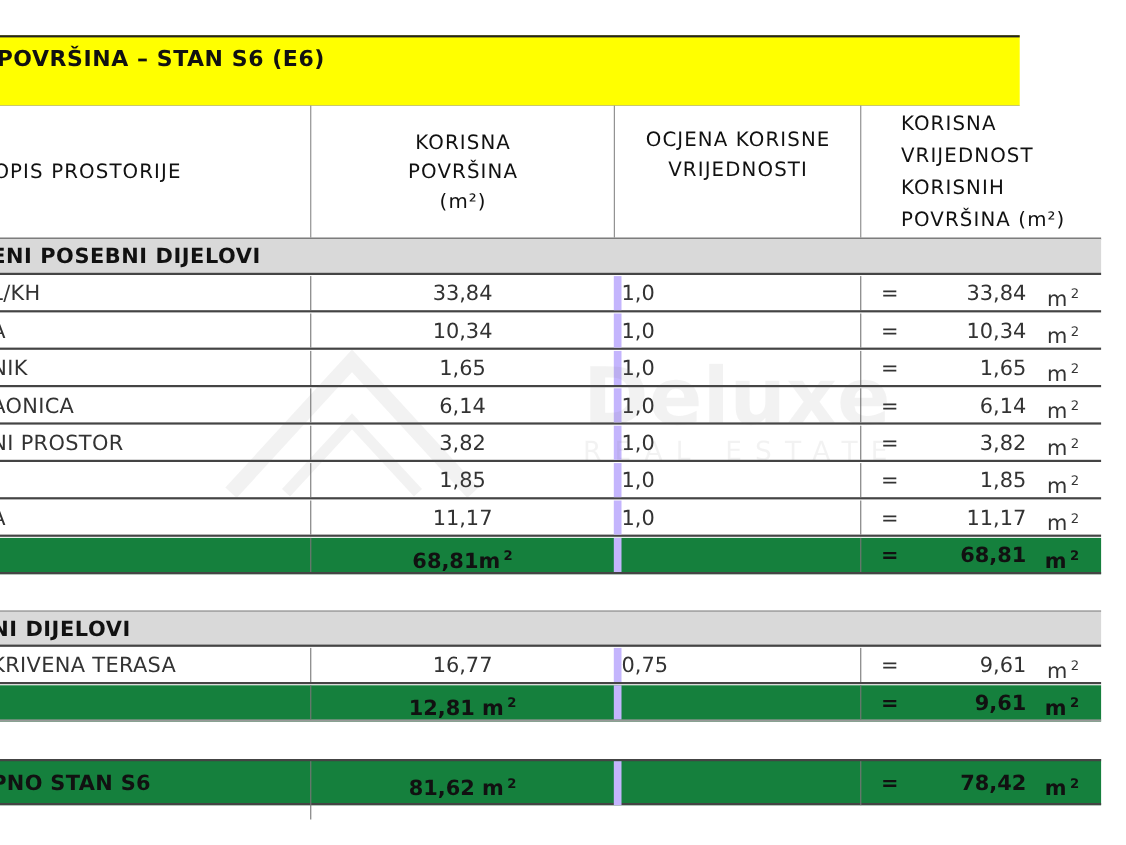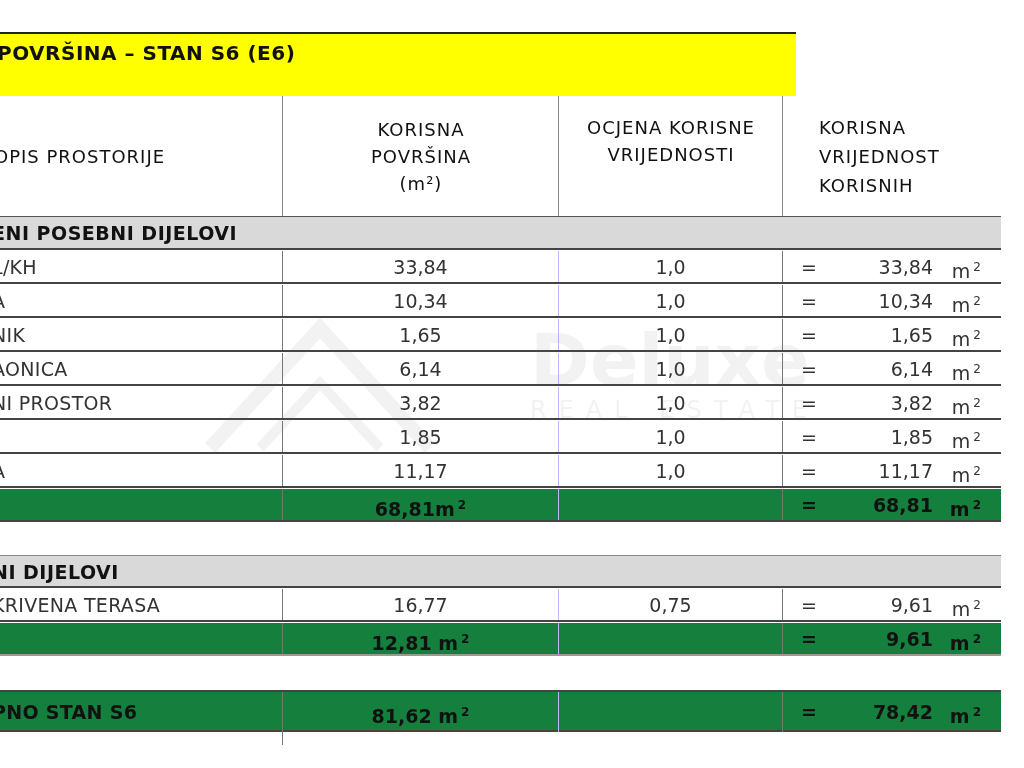--- a/index.html
+++ b/index.html
@@ -1,21 +1,21 @@
 <!DOCTYPE html>
 <html><head>
   <meta charset="utf-8">
   <style>
     html, body { margin: 0; padding: 0; background: #ffffff; }
     body {
       width: 1024px; height: 768px; position: relative; overflow: hidden;
       font-family: "DejaVu Sans", sans-serif; color: #111;
     }
     .title-bar {
-      position: absolute; left: 0; top: 32px; width: 796px; height: 62px;
+      position: absolute; left: 0; top: 32px; width: 927px; height: 62px;
       background: #ffff00; border-top: 2px solid #222; border-bottom: 2px solid #222;
     }
     .title-text {
       position: absolute; left: -3px; top: 7px; font-size: 20px; font-weight: bold;
       letter-spacing: 0.5px; color: #111; white-space: nowrap;
     }
     .header-row {
       position: absolute; left: 0; top: 96px; width: 1001px; height: 120px;
       background: #fff; border-bottom: 2px solid #555;
     }
@@ -37,21 +37,21 @@
     .row.section { background: #d9d9d9; }
     .row.sum { background: #15803d; }
     .cell {
       position: absolute; top: 0; height: 31px; line-height: 33px; font-size: 19px;
       color: #333; white-space: nowrap; box-sizing: border-box;
     }
     .cell.name { left: -8px; width: 290px; font-weight: normal; letter-spacing: 0.3px; }
     .row.section .cell.name { font-weight: bold; color: #111; letter-spacing: 0.5px; }
     .row.sum .cell.name, .row.total .cell.name { font-weight: bold; color: #111; }
     .cell.area { left: 282px; width: 276px; text-align: center; border-left: 1px solid #777; }
-    .cell.coef { left: 558px; width: 224px; text-align: center; border-left: 1px solid #c4b5fd; }
+    .cell.coef { left: 558px; width: 224px; text-align: left; border-left: 7px solid #c4b5fd; }
     .cell.val { left: 782px; width: 219px; border-left: 1px solid #777; }
     .cell.val .eq { position: absolute; left: 18px; }
     .cell.val .num { position: absolute; right: 68px; text-align: right; }
     .cell.val .unit { position: absolute; right: 20px; }
     .unit sup, .area sup { font-size: 12px; vertical-align: 7px; margin-left: 3px; }
     .bold { font-weight: bold; color: #111; }
 
     .watermark {
       position: absolute; left: 200px; top: 318px; width: 640px; height: 140px;
       pointer-events: none; opacity: 0.08;
@@ -81,20 +81,21 @@
     <div class="lines" style="margin-top:-30px">
       <span>OCJENA KORISNE</span>
       <span>VRIJEDNOSTI</span>
     </div>
   </div>
   <div class="hcell c3">
     <div style="line-height:29px">
       <span style="display:block">KORISNA</span>
       <span style="display:block">VRIJEDNOST</span>
       <span style="display:block">KORISNIH</span>
+      <span style="display:block;text-transform:none">POVRŠINA (m²)</span>
     </div>
   </div>
 </div>
 
 <div class="row section" style="top:217px">
   <div class="cell name">ENI POSEBNI DIJELOVI</div>
 </div>
 
 <div class="row" style="top:251px">
   <div class="cell name">L/KH</div>

